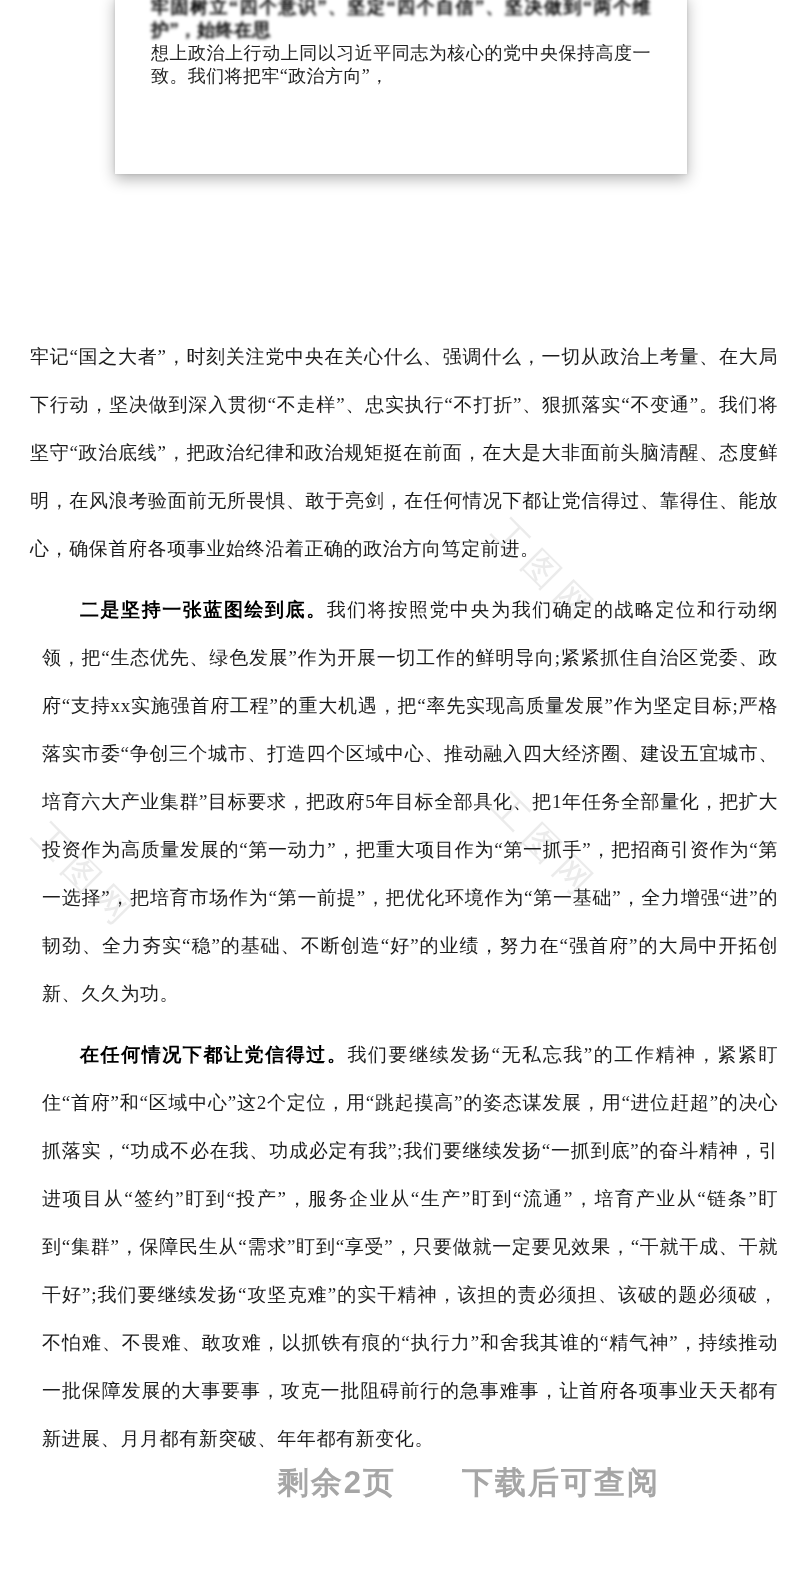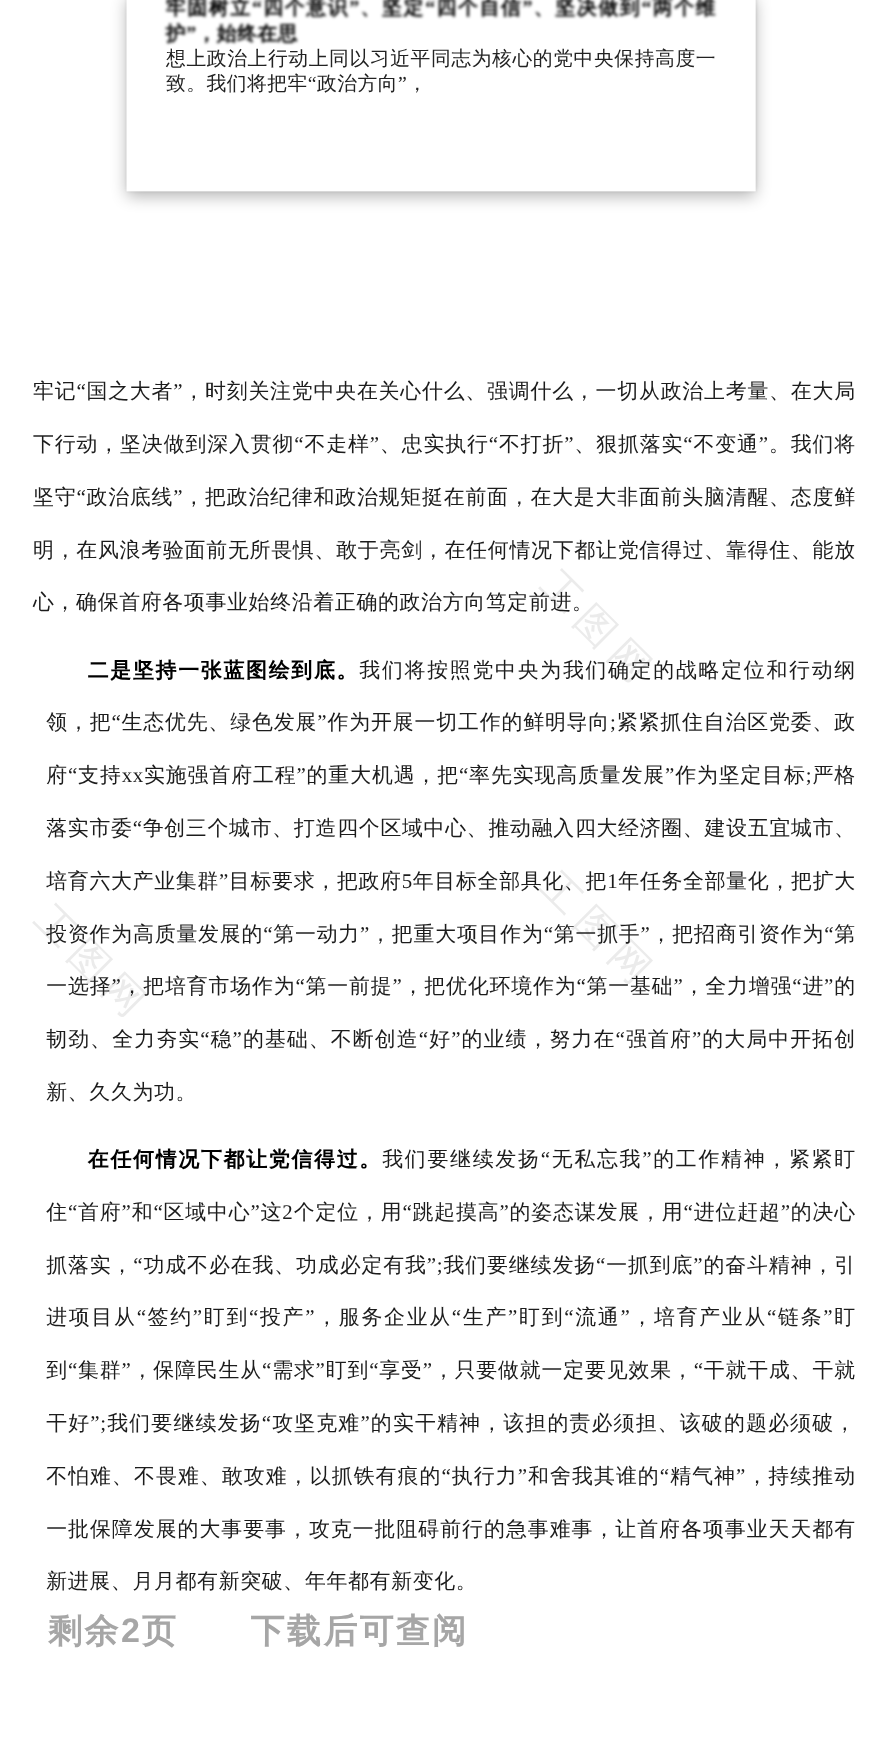--- a/index.html
+++ b/index.html
@@ -73,28 +73,27 @@
   .wm1 { left: 478px; top: 548px; }
   .wm2 { left: 478px; top: 822px; }
   .wm3 { left: 18px;  top: 852px; }
 
   
   .footer-notice {
     position: absolute;
     left: 0;
     top: 1462px;
     width: 660px;
-    text-align: left;
+    text-align: right;
     font-family: "Liberation Sans", "DejaVu Sans", sans-serif;
     font-size: 31px;
     font-weight: 700;
     color: #a6a6a6;
     letter-spacing: 2px;
     z-index: 3;
-    margin-left: 44px;
   }
 </style>
 </head>
 <body>
 
 <div class="fragment">
   <div class="line blurred">牢固树立“四个意识”、坚定“四个自信”、坚决做到“两个维护”，始终在思</div>
   <div class="line">想上政治上行动上同以习近平同志为核心的党中央保持高度一致。我们将把牢“政治方向”，</div>
 </div>
 

